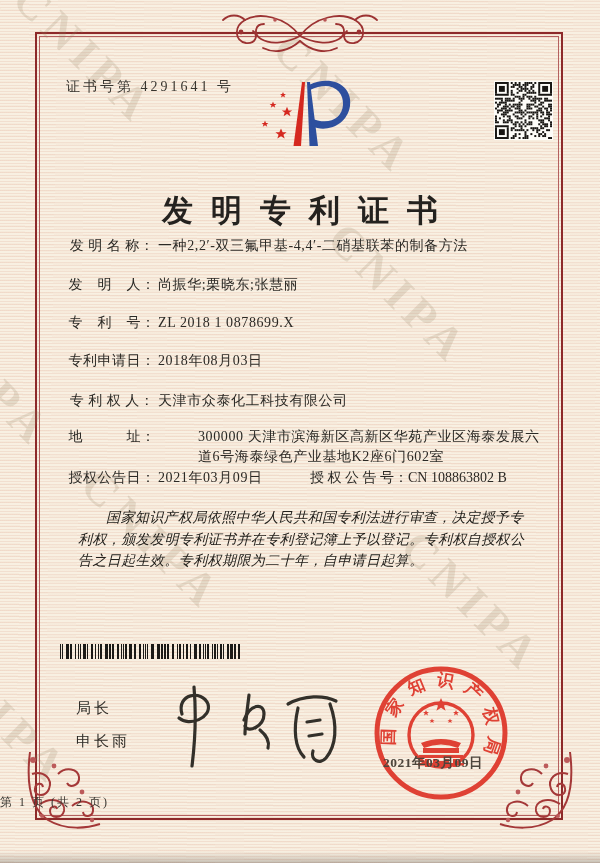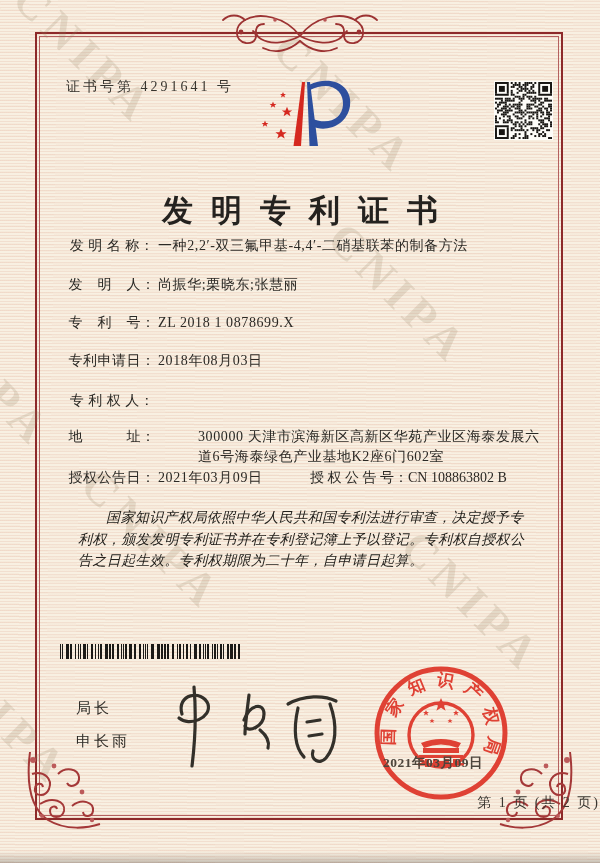--- a/index.html
+++ b/index.html
@@ -56,21 +56,21 @@
   .body-text p{margin:16px;text-indent:2em;letter-spacing:0.4px;}
   .barcode{position:absolute;left:60px;top:644px;line-height:0;}
   .director{position:absolute;left:76px;top:699px;font-size:15px;letter-spacing:3px;color:#2e2b26;}
   .director .name{margin-top:14px;}
   .signature{position:absolute;left:152px;top:680px;}
   .seal{position:absolute;left:371px;top:663px;z-index:4;opacity:0.93;}
   .seal-date{
     position:absolute;left:383px;top:754px;z-index:5;width:150px;
     font-size:13.5px;letter-spacing:0.5px;color:#4d453c;font-weight:bold;white-space:nowrap;
   }
-  .page-info{position:absolute;left:0;top:794px;width:100%;text-align:right;font-size:14px;letter-spacing:2px;color:#3a3731;z-index:4;}
+  .page-info{position:absolute;left:0;top:794px;width:100%;text-align:left;font-size:12px;letter-spacing:2px;color:#3a3731;z-index:4;}
   .continuation{position:absolute;left:0;top:834px;width:100%;text-align:center;font-style:italic;font-size:13.5px;letter-spacing:2px;color:#2a2824;z-index:4;}
 </style>
 </head>
 <body>
 
 <div class="page">
 
   <div class="wm" style="left:40px;top:-28px">CNIPA</div>
   <div class="wm" style="left:300px;top:22px">CNIPA</div>
   <div class="wm" style="left:355px;top:212px">CNIPA</div>
@@ -483,20 +483,21 @@
       <div class="frow" style="top:313px">
         <span class="lbl">专　利　号：</span>
         <span class="val">ZL 2018 1 0878699.X</span>
       </div>
       <div class="frow" style="top:351px">
         <span class="lbl">专利申请日：</span>
         <span class="val">2018年08月03日</span>
       </div>
       <div class="frow" style="top:391px">
         <span class="lbl">专 利 权 人：</span>
+        <span class="val">天津市众泰化工科技有限公司</span>
       </div>
       <div class="frow" style="top:427px">
         <span class="lbl">地　　　址：</span>
         <span class="val addr">300000 天津市滨海新区高新区华苑产业区海泰发展六道6号海泰绿色产业基地K2座6门602室</span>
       </div>
       <div class="frow" style="top:468px">
         <span class="lbl">授权公告日：</span>
         <span class="val">2021年03月09日</span>
         <span class="grant-extra">
           <span>授 权 公 告 号：</span><span>CN 108863802 B</span>

